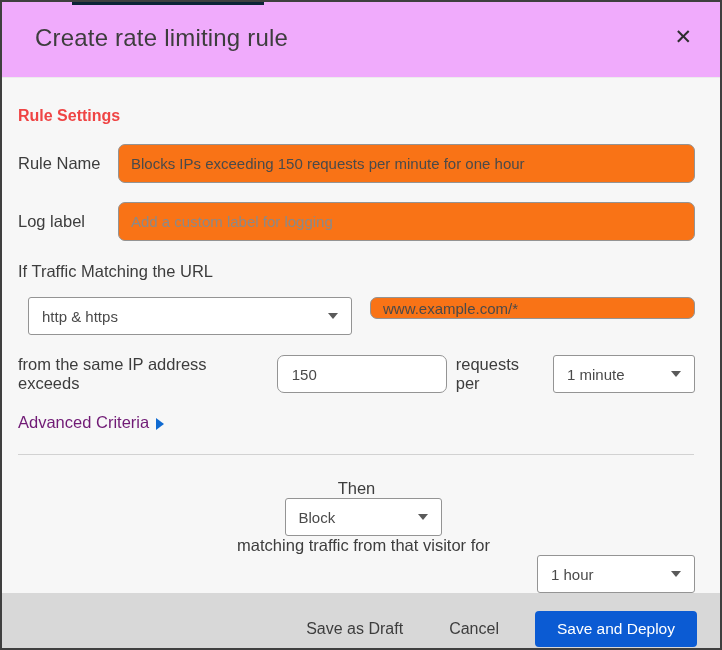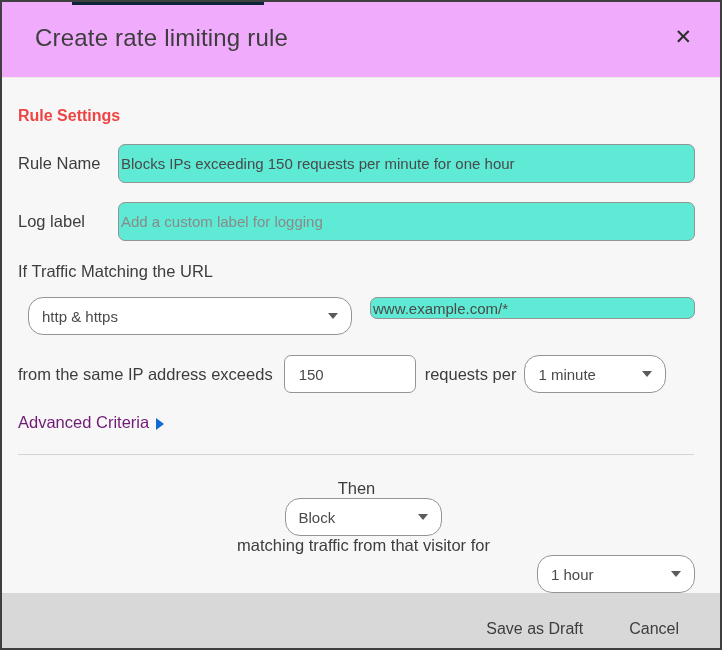--- a/index.html
+++ b/index.html
@@ -38,48 +38,48 @@
   
   .body { flex: 1; padding: 0 25px 0 16px; }
 
   .section-heading { margin-top: 29px; font-size: 16px; font-weight: bold; color: #ef4444; }
 
   .field-row { display: flex; align-items: center; margin-top: 19px; }
   .field-label { width: 100px; flex-shrink: 0; font-size: 16.5px; color: #3d3d3d; }
   .text-input {
     flex: 1; height: 39px;
     border: 1px solid #949494; border-radius: 7px;
-    background: #5eead4; padding: 0 2px;
+    background: #f97316; padding: 0 12px;
     font-size: 15px; color: #4a4a4a;
     font-family: "Liberation Sans", sans-serif;
     outline: none;
   }
   .text-input::placeholder { color: #8a8a8a; }
 
   .if-heading { margin-top: 21px; font-size: 16.5px; color: #3d3d3d; }
 
   .match-row { display: flex; margin-top: 16px; margin-left: 10px; gap: 18px; }
   .select {
     display: flex; align-items: center; justify-content: space-between;
-    background: #fff; border: 1px solid #949494; border-radius: 15px;
+    background: #fff; border: 1px solid #949494; border-radius: 3px;
     height: 38px; padding: 0 13px;
     font-size: 15px; color: #4a4a4a; cursor: pointer;
     flex-shrink: 0;
   }
   .scheme-select { width: 324px; }
   .url-input { flex: 1; height: 22px; }
   .caret {
     width: 0; height: 0; margin-left: 10px;
     border-left: 5px solid transparent; border-right: 5px solid transparent;
     border-top: 6px solid #5a5a5a;
   }
 
   .threshold-row { display: flex; align-items: center; margin-top: 20px; font-size: 16.5px; color: #3d3d3d; }
   .num-input {
-    width: 132px; height: 38px; margin: 0 9px 0 11px;
+    width: 170px; height: 38px; margin: 0 9px 0 11px;
     border: 1px solid #949494; border-radius: 7px;
     background: #fff; padding: 0 14px;
     font-size: 15px; color: #4a4a4a;
     font-family: "Liberation Sans", sans-serif; outline: none;
   }
   .period-select { width: 142px; margin-left: 8px; }
 
   .advanced-link {
     margin-top: 20px; display: inline-flex; align-items: center;
     color: #701a75; font-size: 16.5px; cursor: pointer; width: max-content;
@@ -177,14 +177,15 @@
       <div class="select duration-select">
         <span>1 hour</span>
         <span class="caret"></span>
       </div>
     </div>
   </div>
 
   <div class="footer">
     <button class="text-btn">Save as Draft</button>
     <button class="text-btn">Cancel</button>
+    <button class="primary-btn">Save and Deploy</button>
   </div>
 </div>
 
 </body></html>

